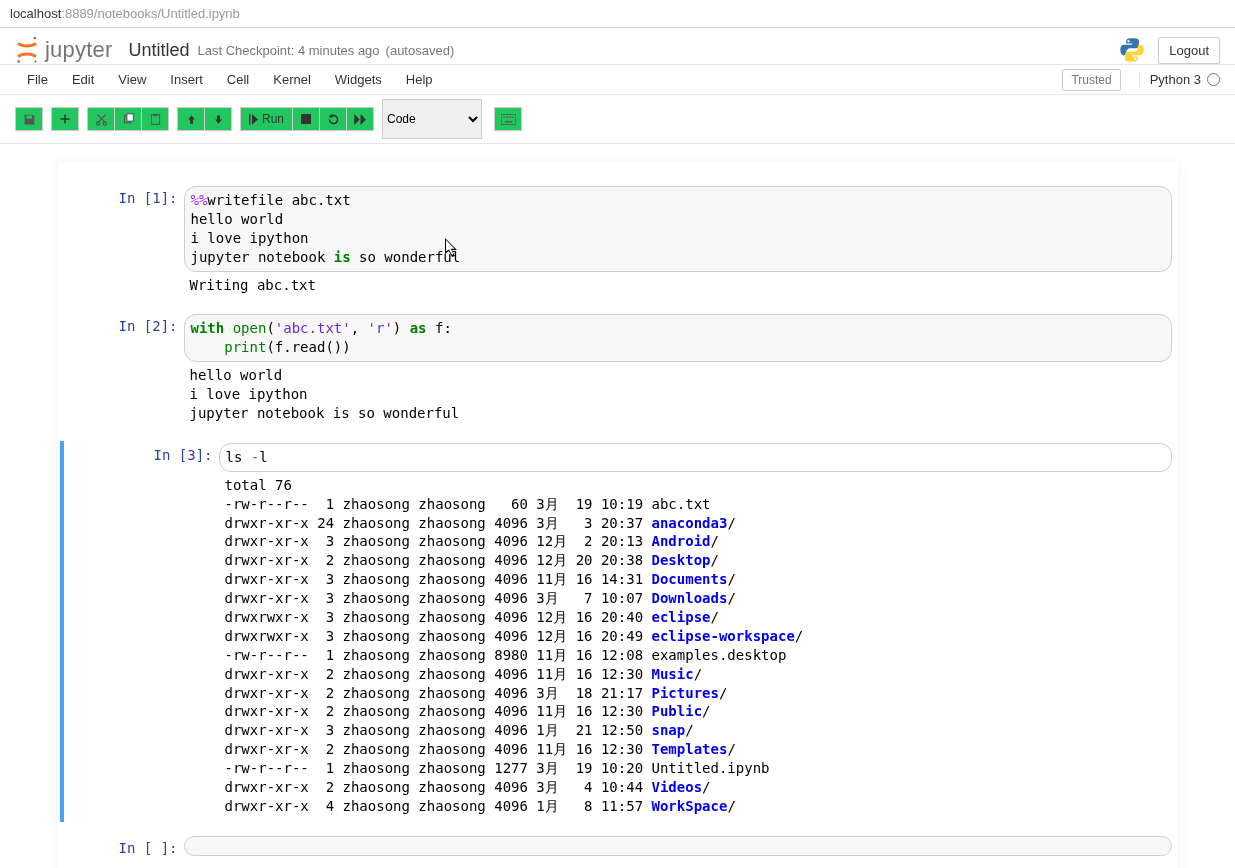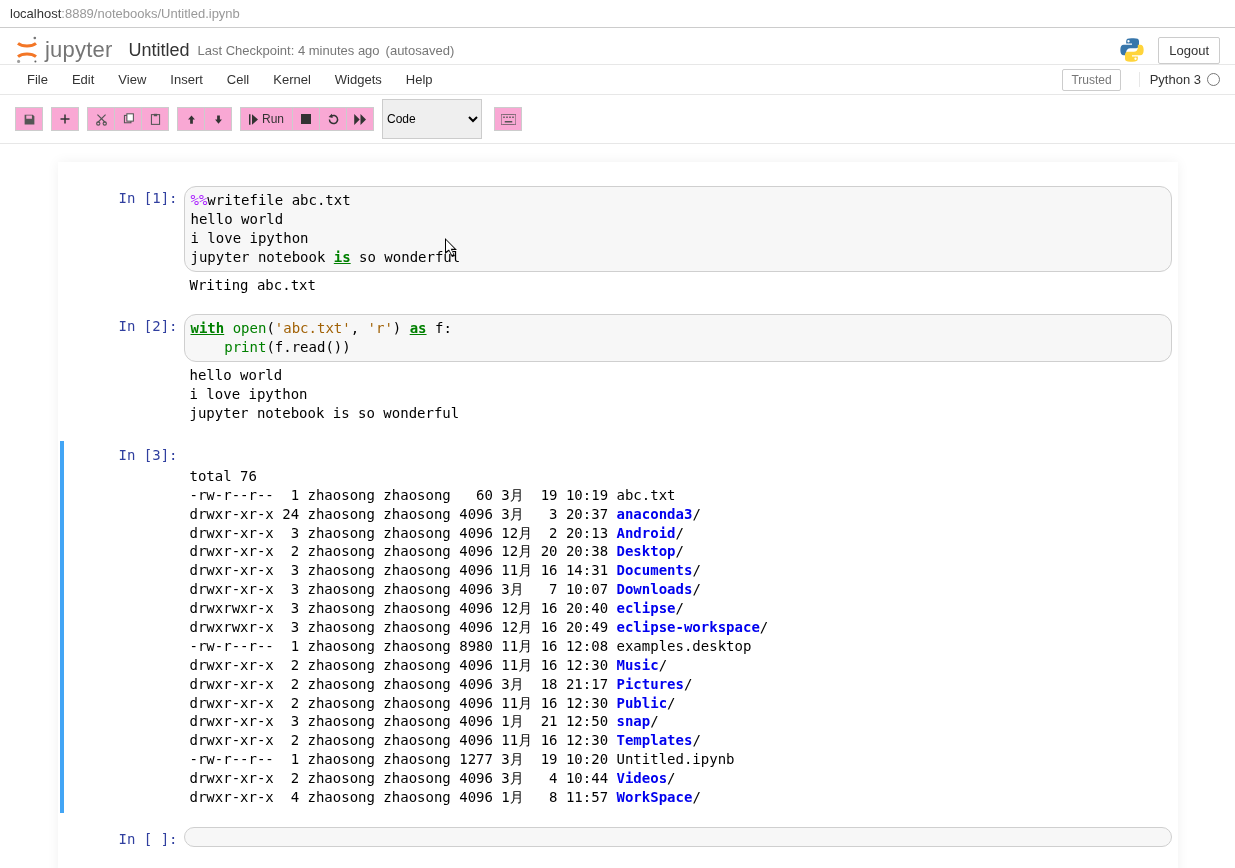--- a/index.html
+++ b/index.html
@@ -18,37 +18,37 @@
 .python-logo { width: 28px; height: 28px; margin-right: 12px; }
 .logout-btn { border: 1px solid #ccc; background: #fff; padding: 5px 10px; font-size: 13px; color: #333; border-radius: 2px; cursor: pointer; }
 .menubar { padding: 0 15px; border-bottom: 1px solid #e7e7e7; display: flex; align-items: center; height: 30px; }
 .menubar .menu-item { padding: 0 12px; font-size: 13px; color: #333; cursor: pointer; }
 .menubar-spring { flex: 1; }
 .trusted { border: 1px solid #ccc; color: #777; padding: 3px 8px; font-size: 12px; border-radius: 2px; margin-right: 10px; text-align: right; }
 .kernel-ind { color: #333; font-size: 13px; margin-left: 8px; border-left: 1px solid #e7e7e7; padding-left: 10px; display: flex; align-items: center; }
 .kernel-circle { width: 13px; height: 13px; border: 1.2px solid #777; border-radius: 50%; margin-left: 6px; display: inline-block; }
 .toolbar { padding: 4px 15px; border-bottom: 1px solid #e7e7e7; display: flex; align-items: center; gap: 0; }
 .tb-group { display: inline-flex; margin-right: 8px; }
-.tb-btn { border: 1px solid #ccc; background: #f9a8d4; width: 28px; height: 24px; display: inline-flex; align-items: center; justify-content: center; cursor: pointer; font-size: 12px; color: #333; }
+.tb-btn { border: 1px solid #ccc; background: #22c55e; width: 28px; height: 24px; display: inline-flex; align-items: center; justify-content: center; cursor: pointer; font-size: 12px; color: #333; }
 .tb-btn + .tb-btn { margin-left: -1px; }
 .tb-btn.run { width: auto; padding: 0 8px; gap: 4px; }
 .tb-select { border: 1px solid #ccc; height: 40px; font-size: 12px; min-width: 100px; background: #efefef; }
 .notebook-wrap { max-width: 1120px; margin: 18px auto; background: #fff; padding: 18px 0; box-shadow: 0 0 12px rgba(0,0,0,0.06); }
 .cell { margin: 4px 6px 12px; position: relative; padding: 2px 0 2px 0; }
-.cell.selected { border-left: 4px solid #42A5F5; margin-left: 2px; background: transparent; }
+.cell.selected { border-left: 4px solid #42A5F5; margin-left: 2px; background: transparent; padding-left: 35px; }
 .cell.selected .input-area, .cell.selected .output-area { background: transparent; }
 .cell-row { display: flex; align-items: flex-start; }
 .prompt { width: 120px; min-width: 120px; text-align: right; padding: 4px 6px 0 0; font-family: monospace; font-size: 14px; color: #303F9F; }
 .out-prompt { color: #D84315; opacity: 0; }
 .input-area { flex: 1; border: 1px solid #cfcfcf; background: #f7f7f7; border-radius: 12px; padding: 4px 6px; font-family: monospace; font-size: 14px; line-height: 1.35; white-space: pre; overflow: auto; }
 .output-area { flex: 1; padding: 4px 6px; font-family: monospace; font-size: 14px; line-height: 1.35; white-space: pre; color: #000; }
 .c-magic { color: #AA22FF; }
-.c-kw { color: #008000; font-weight: bold; text-decoration: underline; }
+.c-kw { color: #008000; font-weight: bold; }
 .c-builtin { color: #008000; }
-.c-str { color: #a16207; }
+.c-str { color: #6d28d9; }
 .c-op { color: #666; }
 .c-blue { color: #0000ee; font-weight: bold; }
 .cursor-arrow { position: absolute; pointer-events: none; }
 </style>
 </head>
 <body>
 
 <div class="addr-bar">
   <span class="host">localhost</span><span class="path">:8889/notebooks/Untitled.ipynb</span>
 </div>
@@ -207,20 +207,21 @@
       <div class="prompt out-prompt"></div>
       <div class="output-area">hello world
 i love ipython
 jupyter notebook is so wonderful</div>
     </div>
   </div>
 
   <div class="cell selected">
     <div class="cell-row">
       <div class="prompt">In [3]:</div>
+      <div class="input-area">ls <span class="c-op">-</span>l</div>
     </div>
     <div class="cell-row">
       <div class="prompt out-prompt"></div>
       <div class="output-area" id="ls-out">total 76
 -rw-r--r--  1 zhaosong zhaosong   60 3月  19 10:19 abc.txt
 drwxr-xr-x 24 zhaosong zhaosong 4096 3月   3 20:37 <span class="c-blue">anaconda3</span>/
 drwxr-xr-x  3 zhaosong zhaosong 4096 12月  2 20:13 <span class="c-blue">Android</span>/
 drwxr-xr-x  2 zhaosong zhaosong 4096 12月 20 20:38 <span class="c-blue">Desktop</span>/
 drwxr-xr-x  3 zhaosong zhaosong 4096 11月 16 14:31 <span class="c-blue">Documents</span>/
 drwxr-xr-x  3 zhaosong zhaosong 4096 3月   7 10:07 <span class="c-blue">Downloads</span>/

